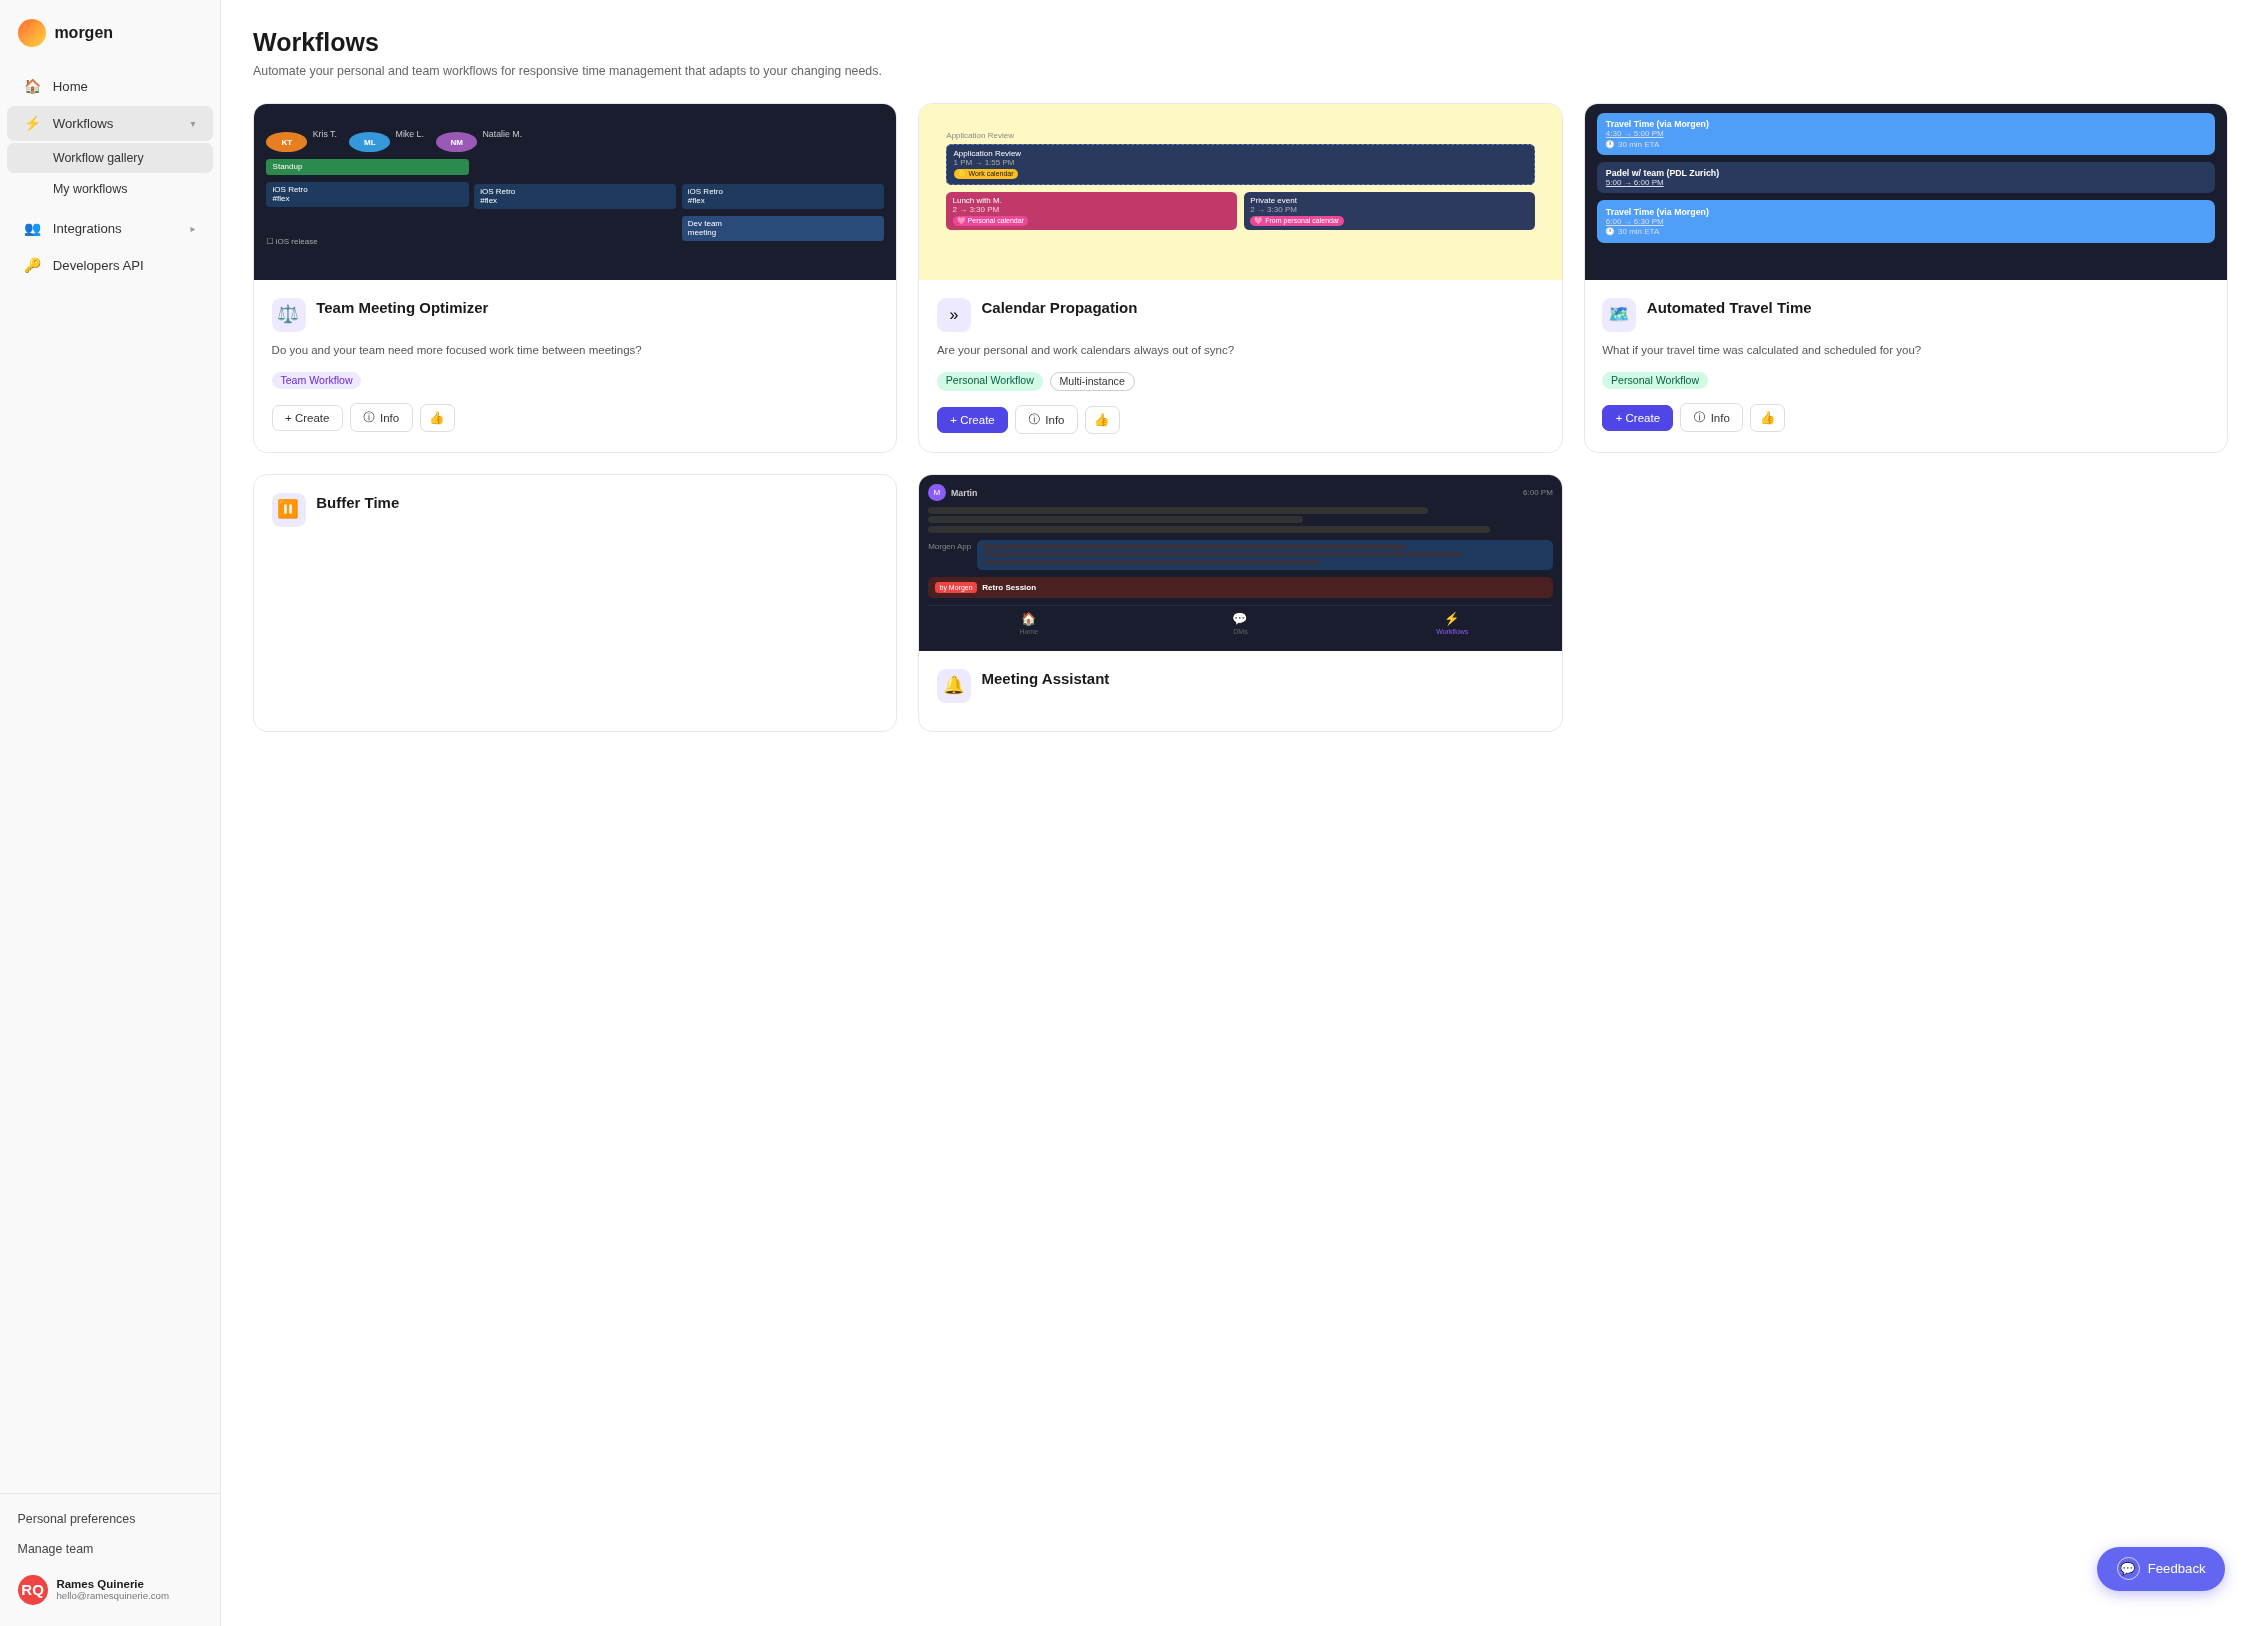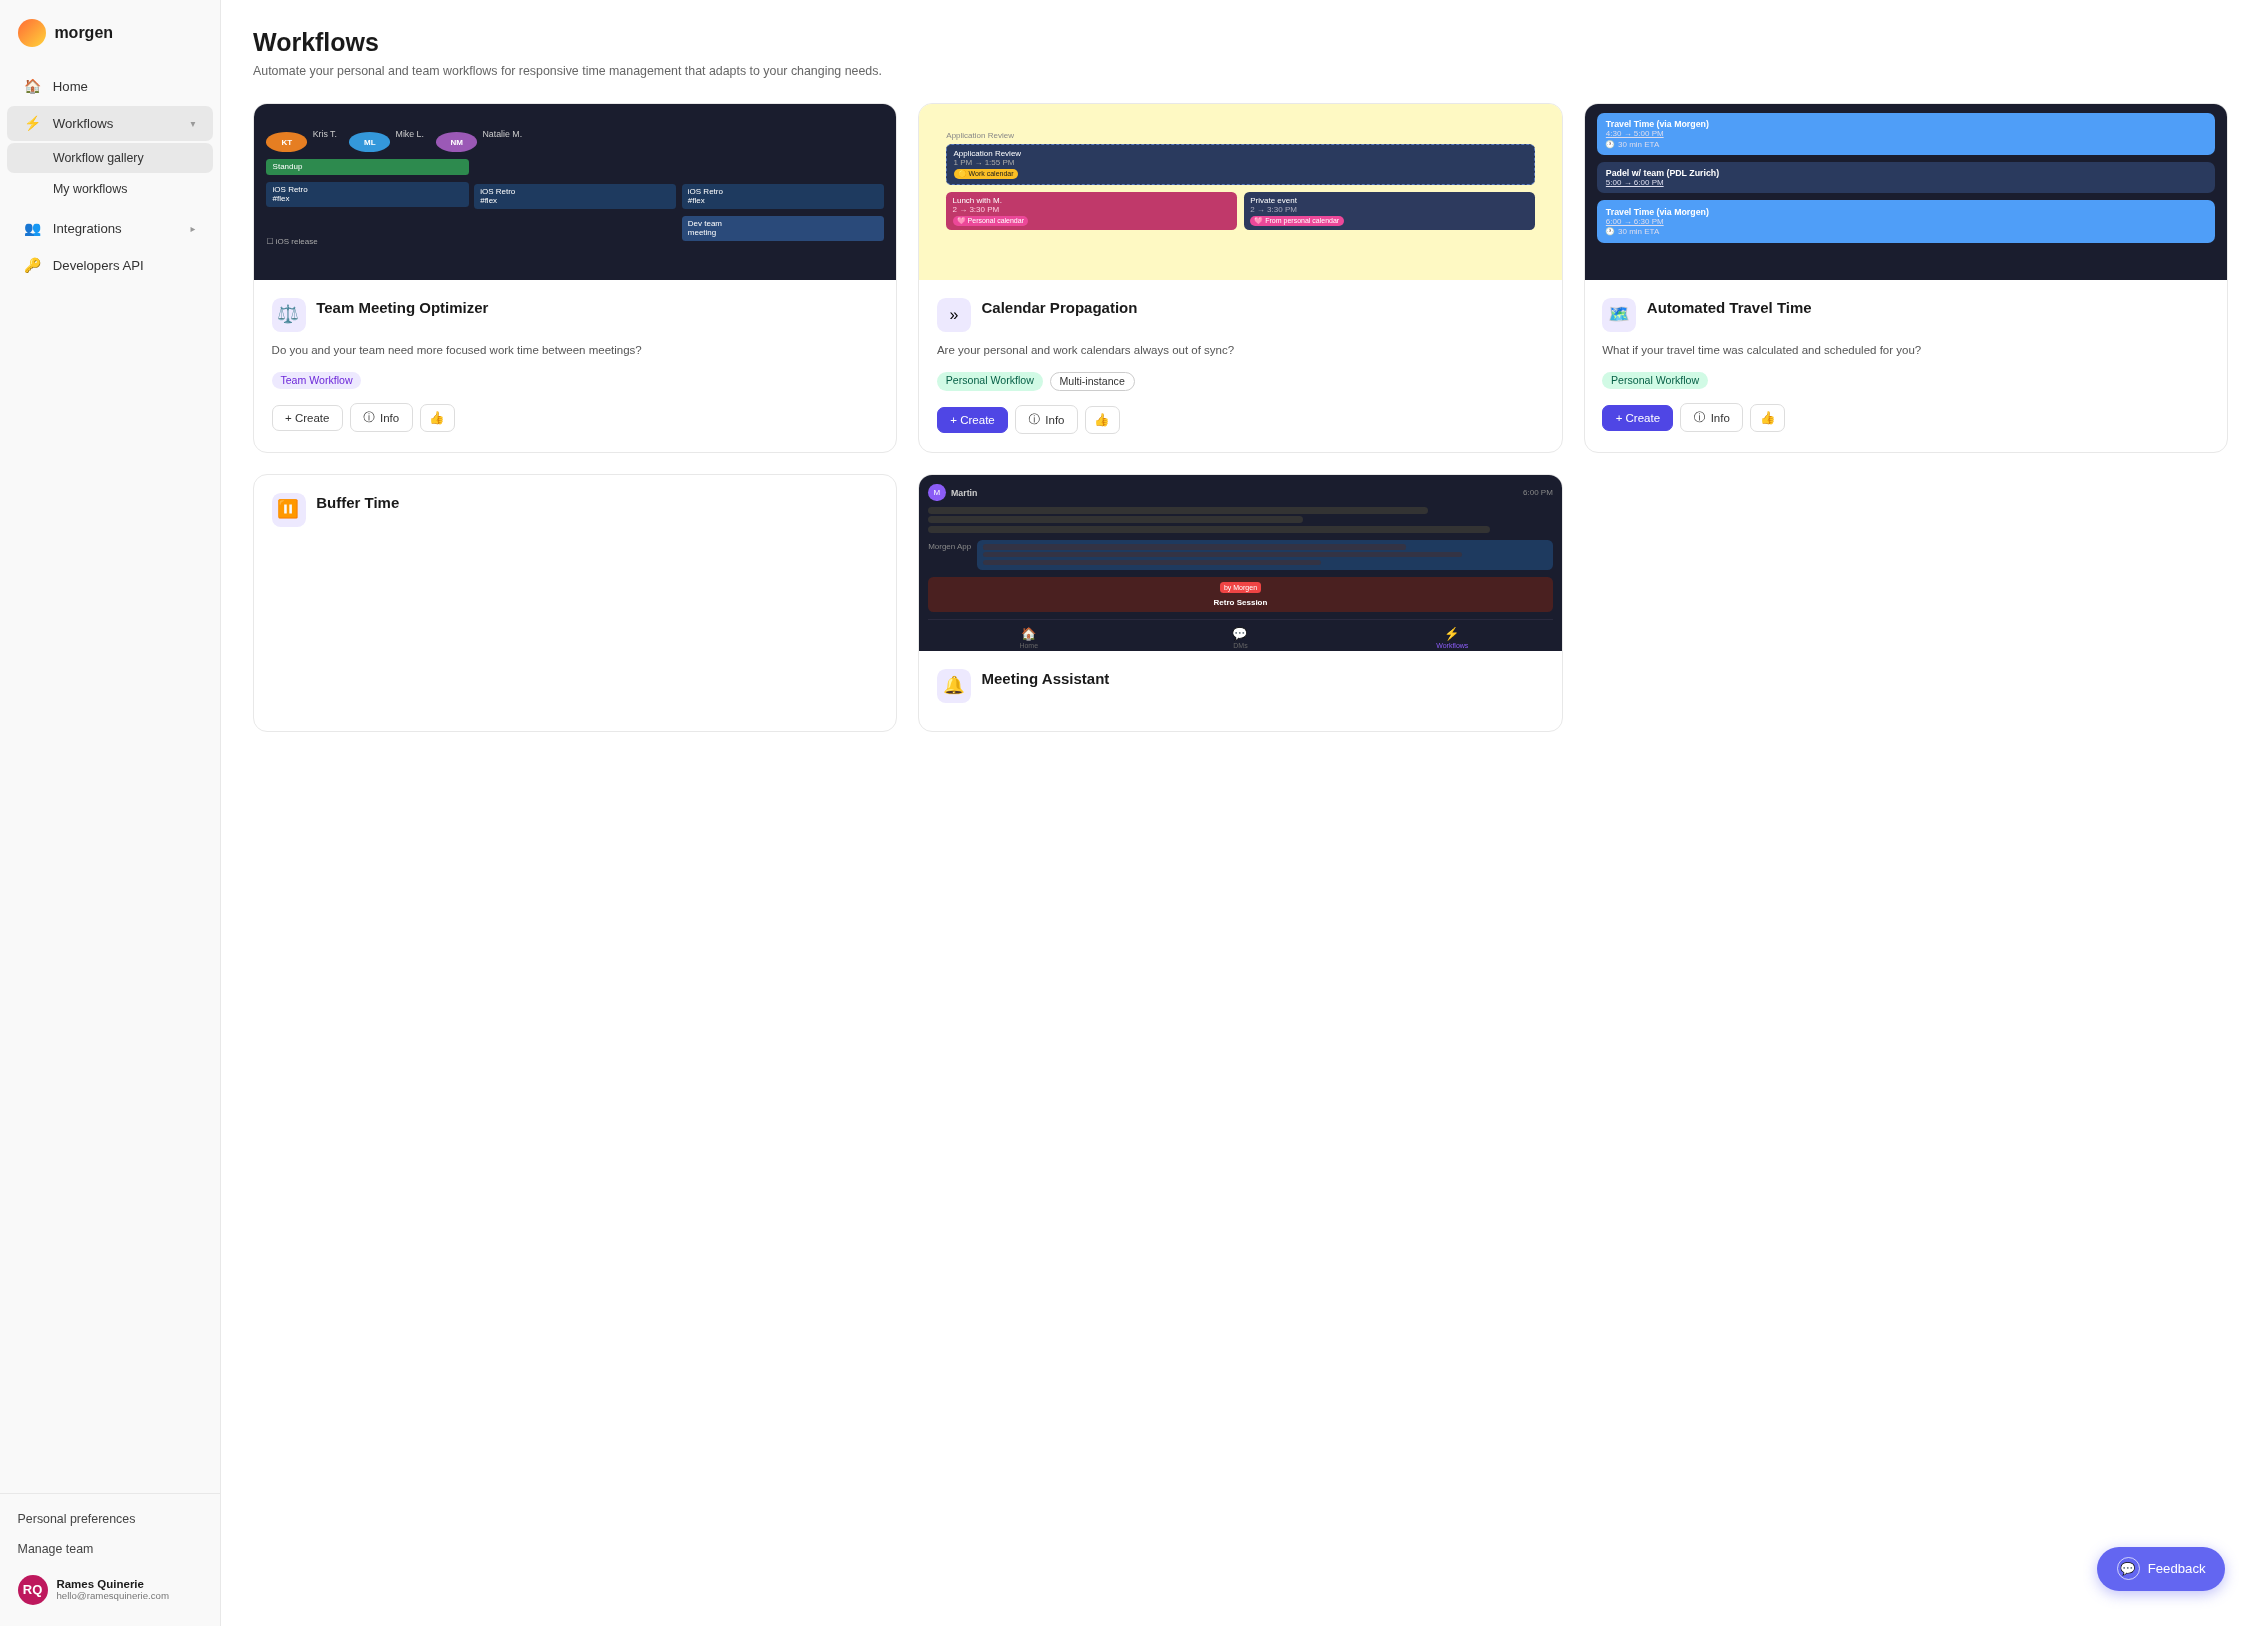--- a/index.html
+++ b/index.html
@@ -75,26 +75,26 @@
     .user-profile {
       display: flex;
       align-items: center;
       gap: 8.8px;
       padding: 10.6px 17.6px;
       cursor: pointer;
     }
     .user-avatar {
       width: 30px; height: 30px;
       border-radius: 50%;
-      background: #be185d;
+      background: #ef4444;
       color: #fff;
       display: flex;
       align-items: center;
       justify-content: center;
-      font-size: 13px;
+      font-size: 15px;
       font-weight: 600;
     }
     .user-info { display: flex; flex-direction: column; }
     .user-name { font-size: 11.5px; font-weight: 600; color: #1a1a1a; }
     .user-email { font-size: 9.7px; color: #777; }
 
     
     .main {
       flex: 1;
       overflow-y: auto;
@@ -306,21 +306,20 @@
     .assist-line.w80 { width: 80%; }
     .assist-line.w60 { width: 60%; }
     .assist-line.w90 { width: 90%; }
     .assist-retro {
       background: #4a2020;
       border-radius: 5.3px;
       padding: 5.3px 7px;
       display: flex;
       align-items: center;
       gap: 5.3px;
-      flex-direction: column;
     }
     .retro-badge { background: #ef4444; color: #fff; border-radius: 3.5px; padding: 1.8px 4.4px; font-size: 7px; }
     .retro-title { font-size: 8px; color: #fff; font-weight: 600; }
     .assist-nav-item { flex: 1; display: flex; flex-direction: column; align-items: center; gap: 1.8px; }
     .assist-nav-icon { font-size: 12.4px; color: #666; }
     .assist-nav-label { font-size: 7px; color: #666; }
     .assist-nav-item.active .assist-nav-icon { color: #8b5cf6; }
     .assist-nav-item.active .assist-nav-label { color: #8b5cf6; }
 
     

